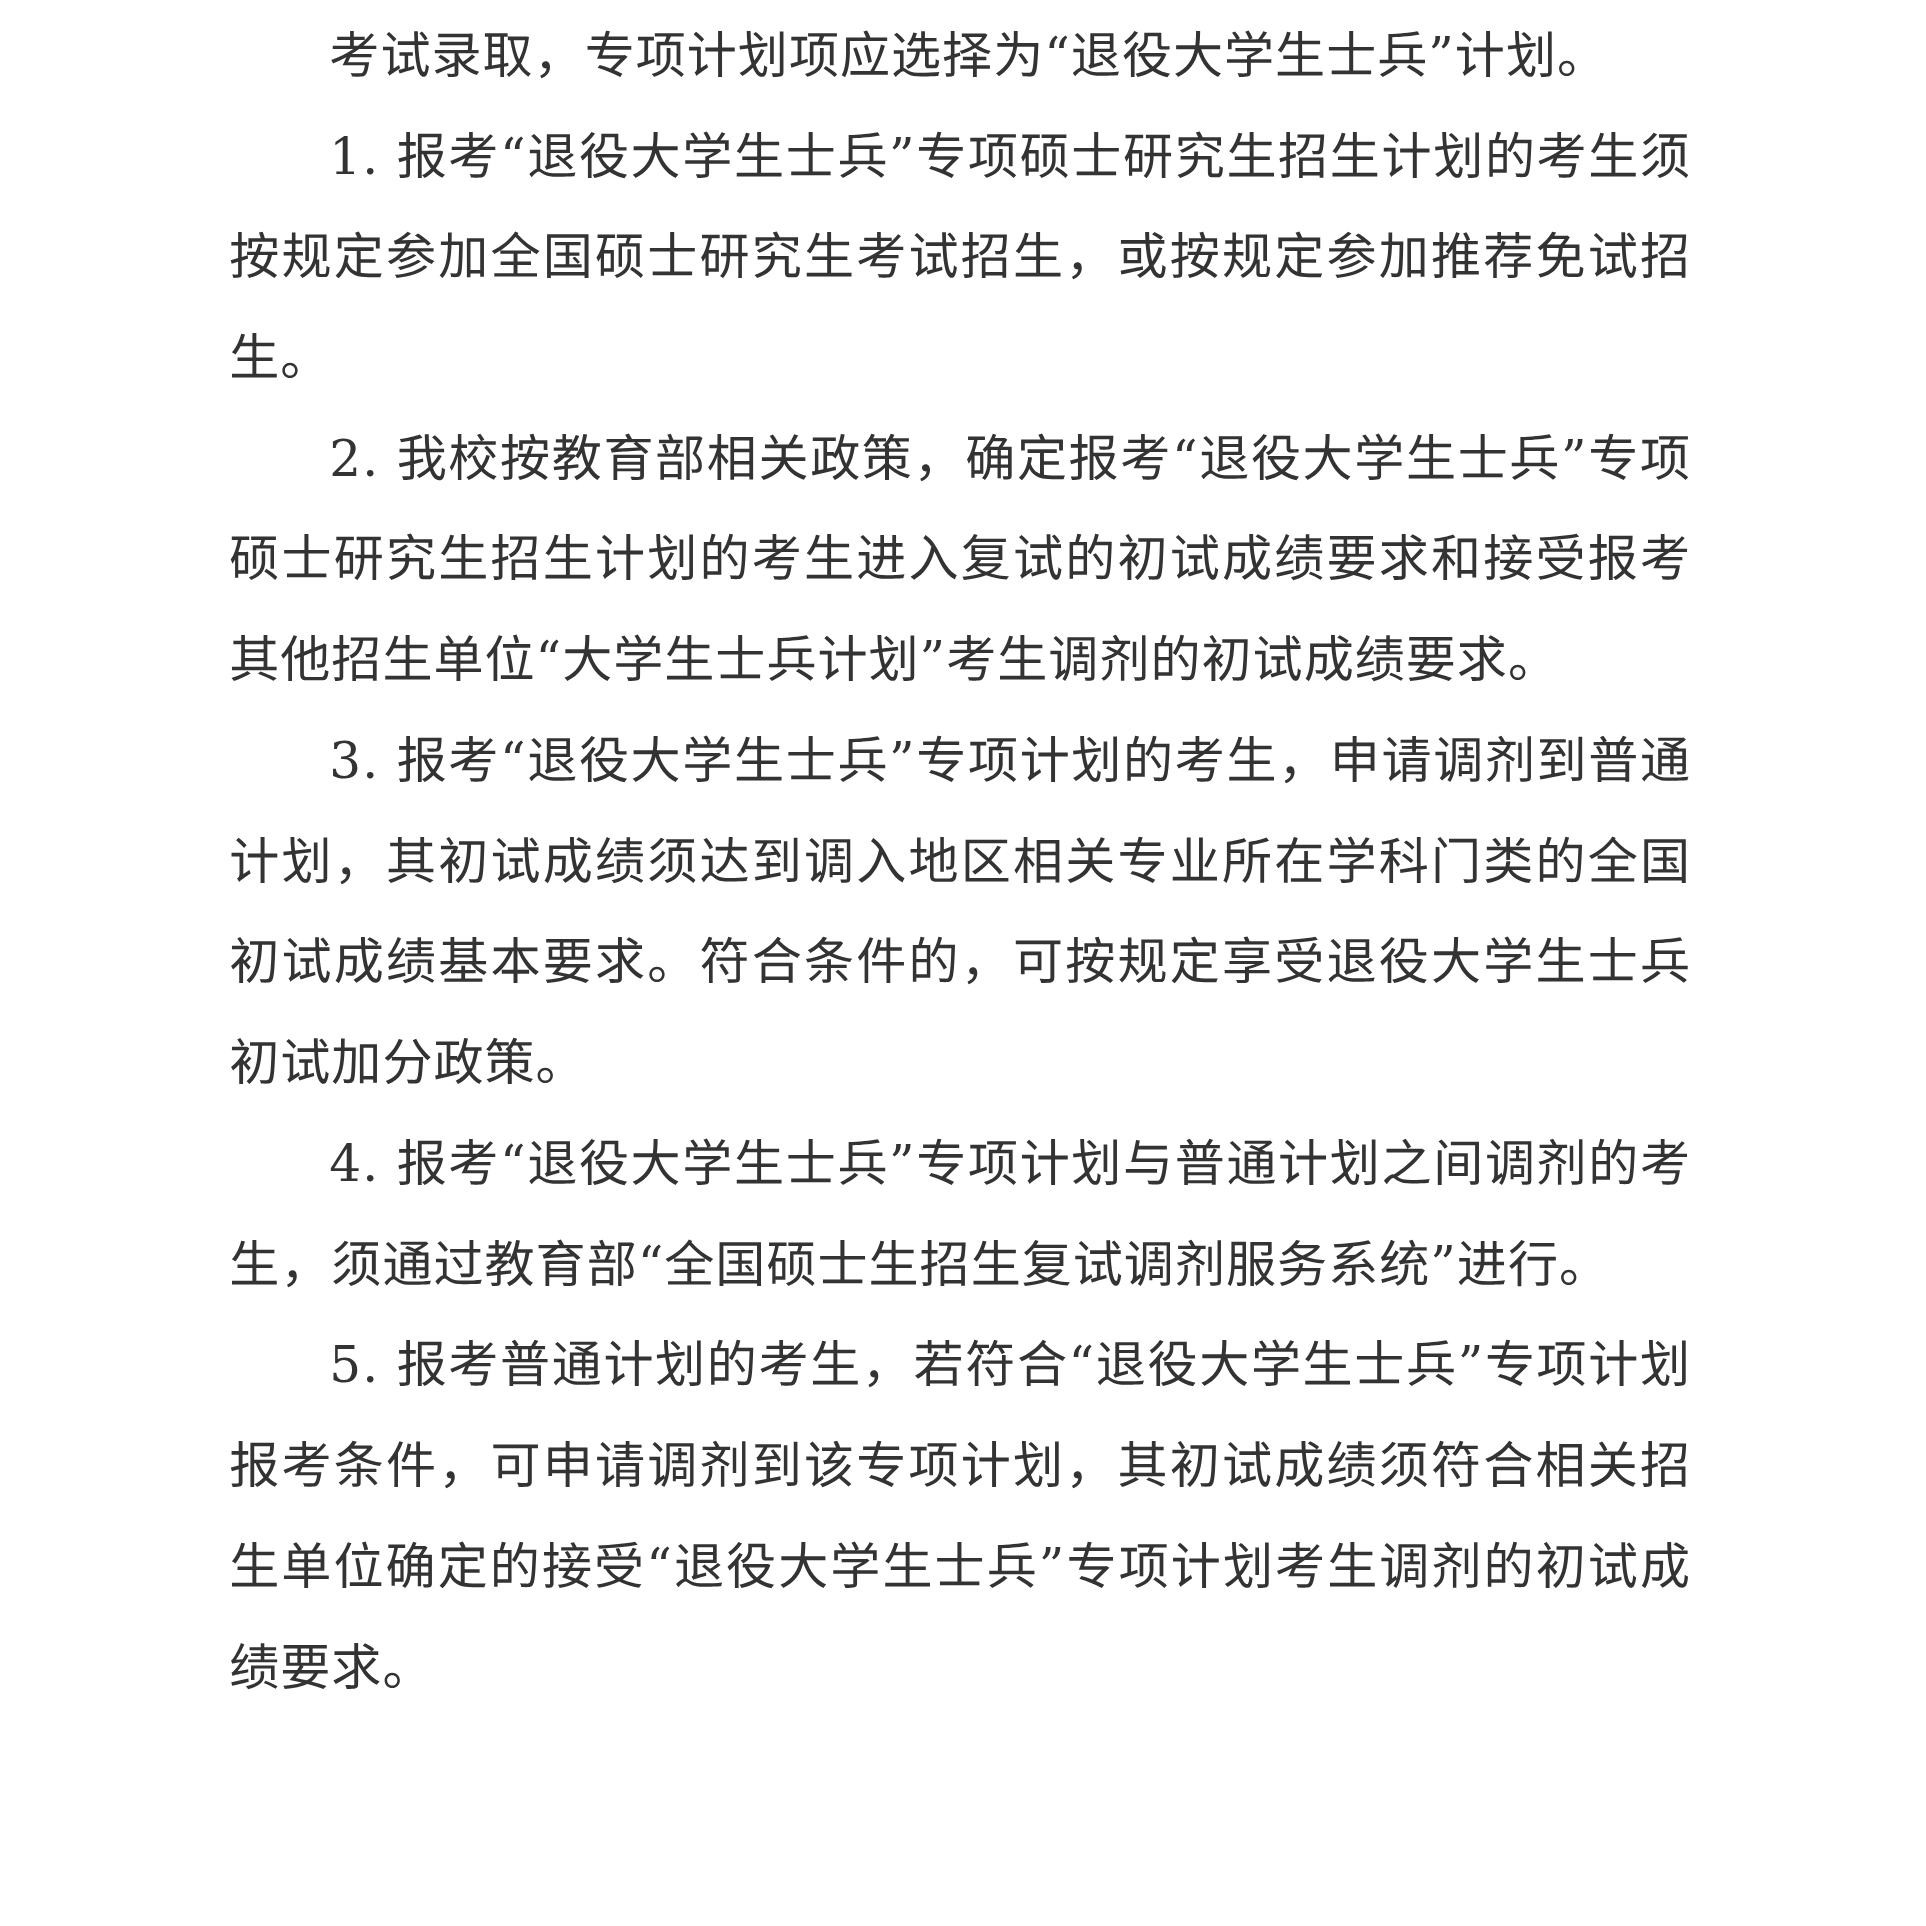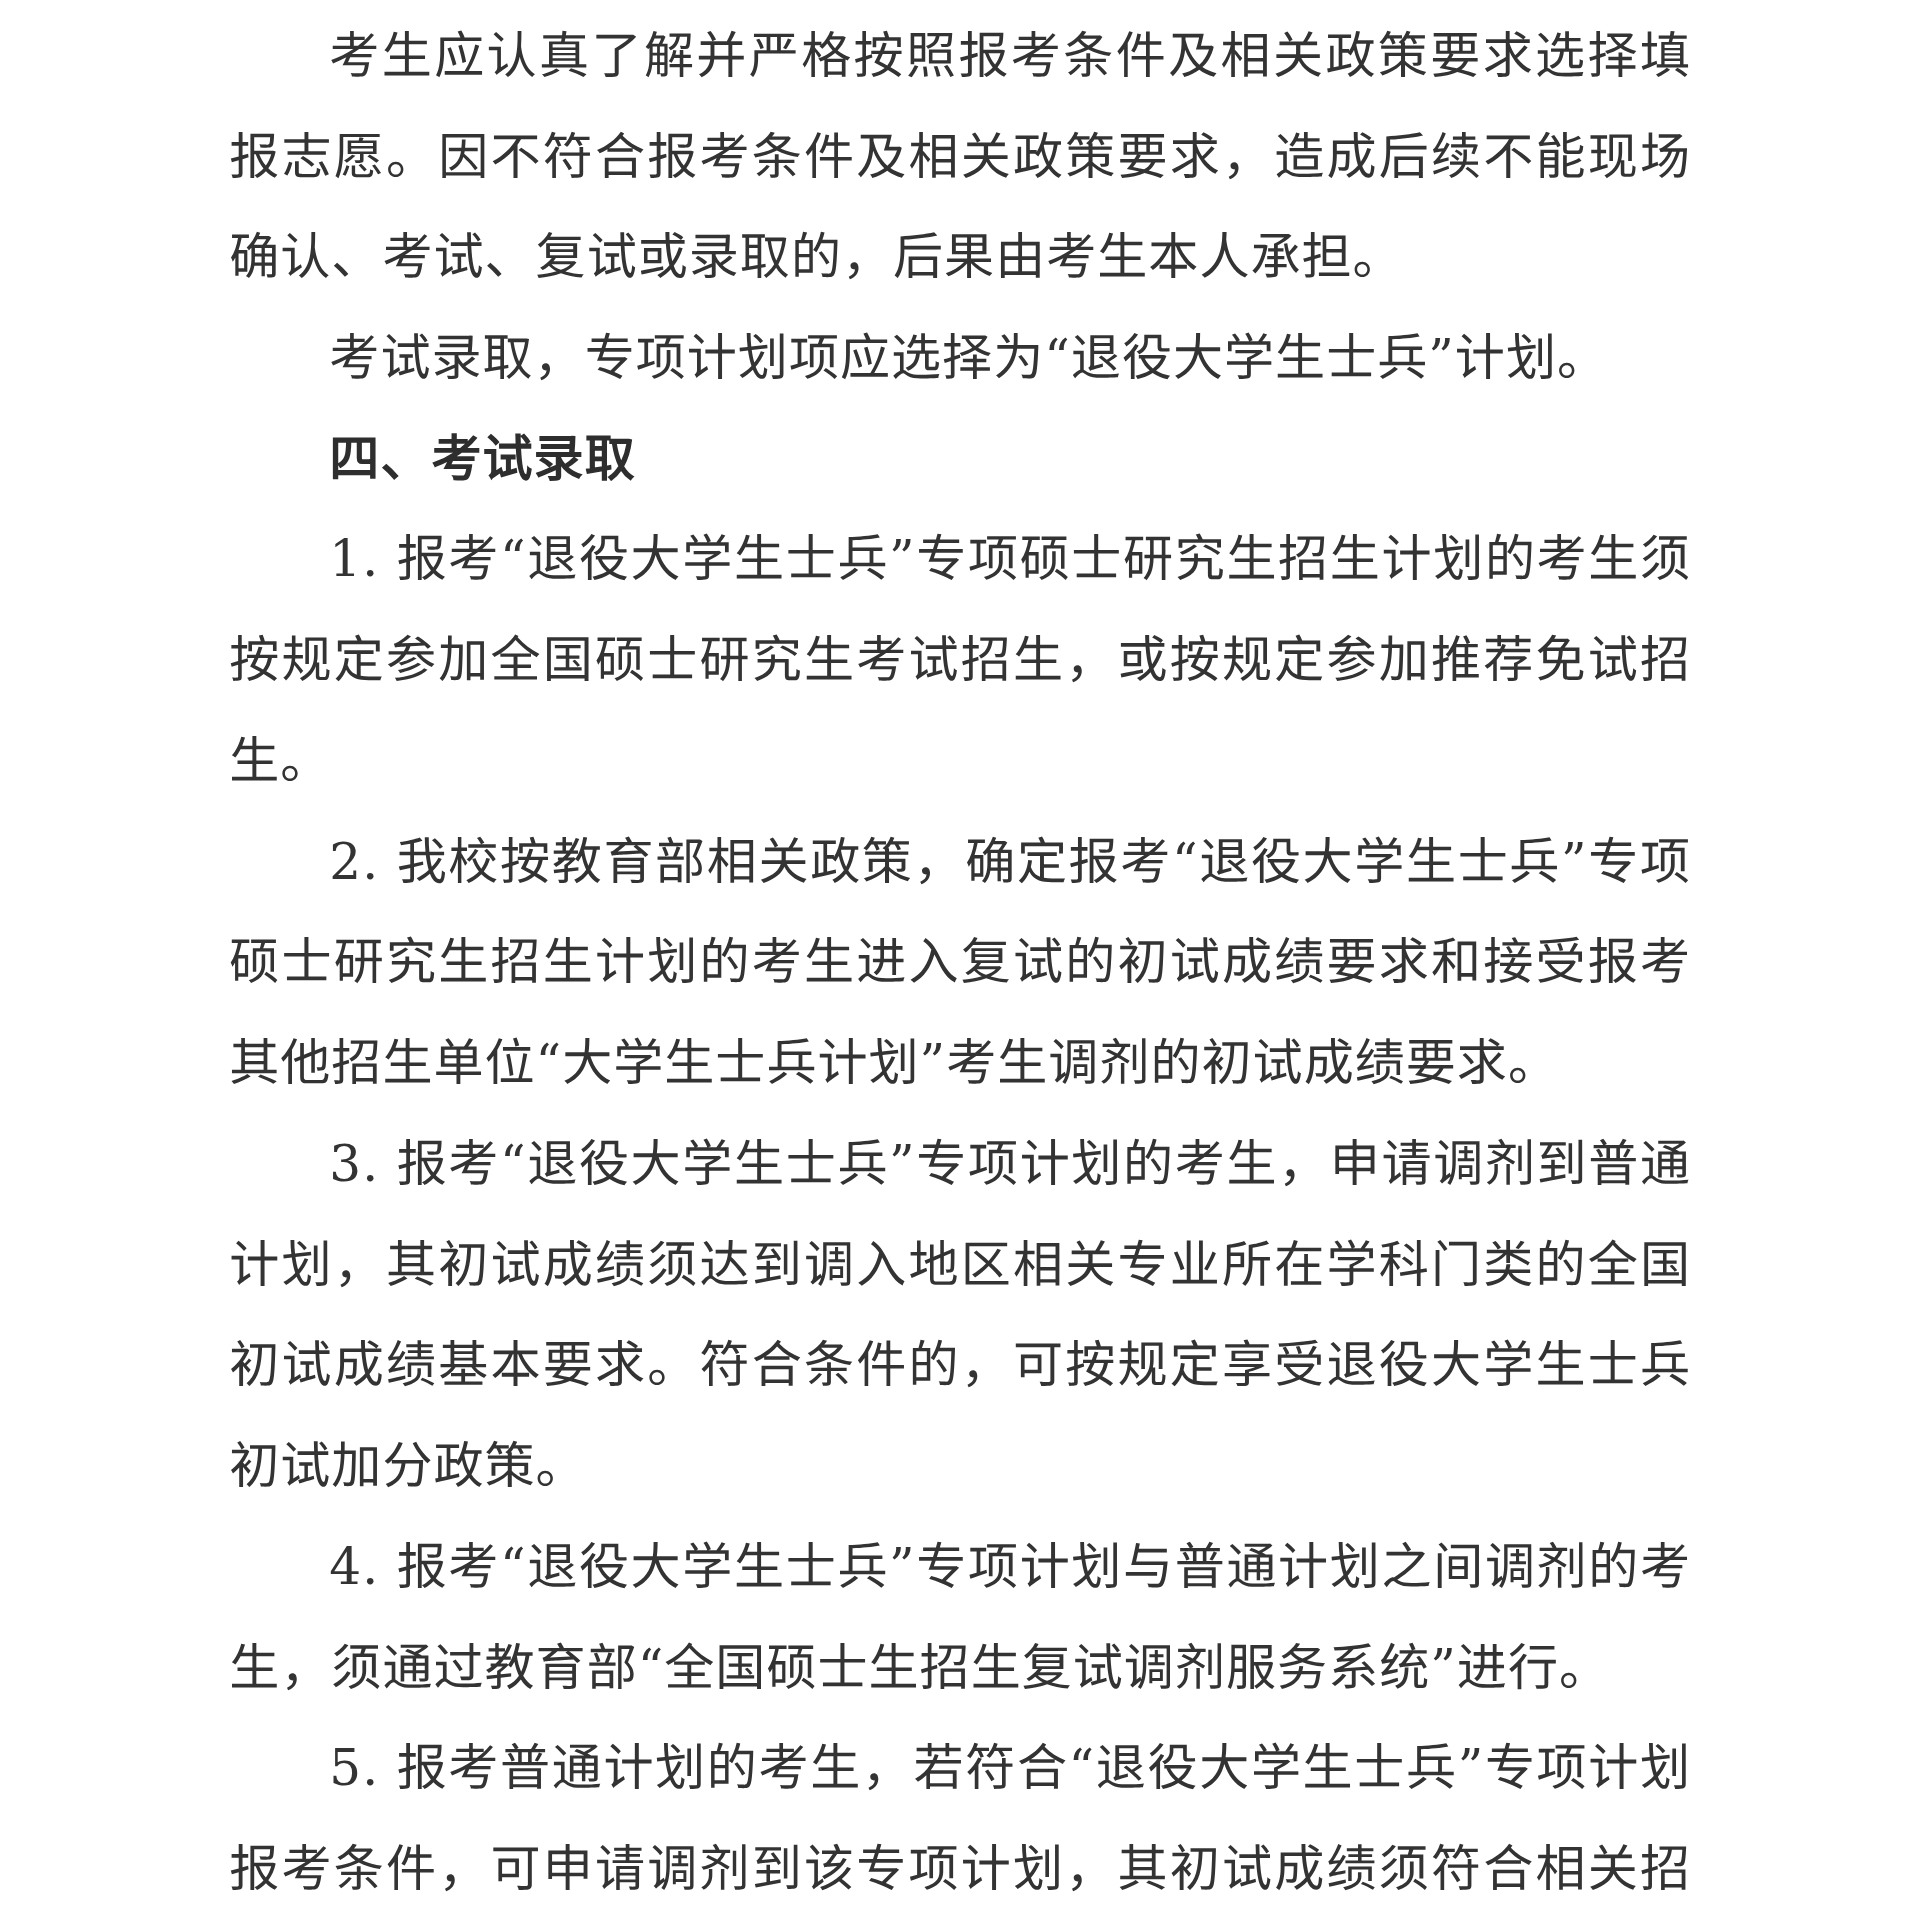--- a/index.html
+++ b/index.html
@@ -30,23 +30,21 @@
   .para.bold {
     font-weight: 700;
     color: #2e2e2e;
   }
 </style>
 </head>
 <body>
 
 <div class="page">
   <div>
-      <p class="para">考生应认真了解并严格按照报考条件及相关政策要求选择填报志愿。因不符合报考条件及相关政策要求，造成后续不能现场确认、考试、复试或录取的，后果由考生本人承担。</p>
       <p class="para">考试录取，专项计划项应选择为“退役大学生士兵”计划。</p>
-      <p class="para bold">四、考试录取</p>
       <p class="para">1. 报考“退役大学生士兵”专项硕士研究生招生计划的考生须按规定参加全国硕士研究生考试招生，或按规定参加推荐免试招生。</p>
       <p class="para">2. 我校按教育部相关政策，确定报考“退役大学生士兵”专项硕士研究生招生计划的考生进入复试的初试成绩要求和接受报考其他招生单位“大学生士兵计划”考生调剂的初试成绩要求。</p>
       <p class="para">3. 报考“退役大学生士兵”专项计划的考生，申请调剂到普通计划，其初试成绩须达到调入地区相关专业所在学科门类的全国初试成绩基本要求。符合条件的，可按规定享受退役大学生士兵初试加分政策。</p>
       <p class="para">4. 报考“退役大学生士兵”专项计划与普通计划之间调剂的考生，须通过教育部“全国硕士生招生复试调剂服务系统”进行。</p>
       <p class="para">5. 报考普通计划的考生，若符合“退役大学生士兵”专项计划报考条件，可申请调剂到该专项计划，其初试成绩须符合相关招生单位确定的接受“退役大学生士兵”专项计划考生调剂的初试成绩要求。</p>
     </div>
 </div>
 
 
 </body></html>

